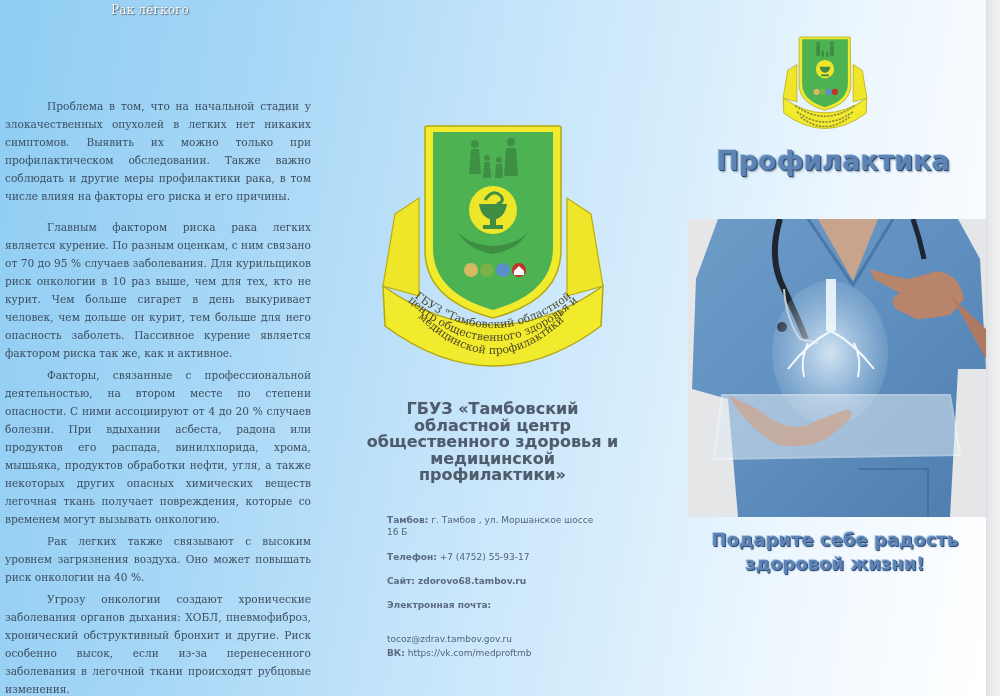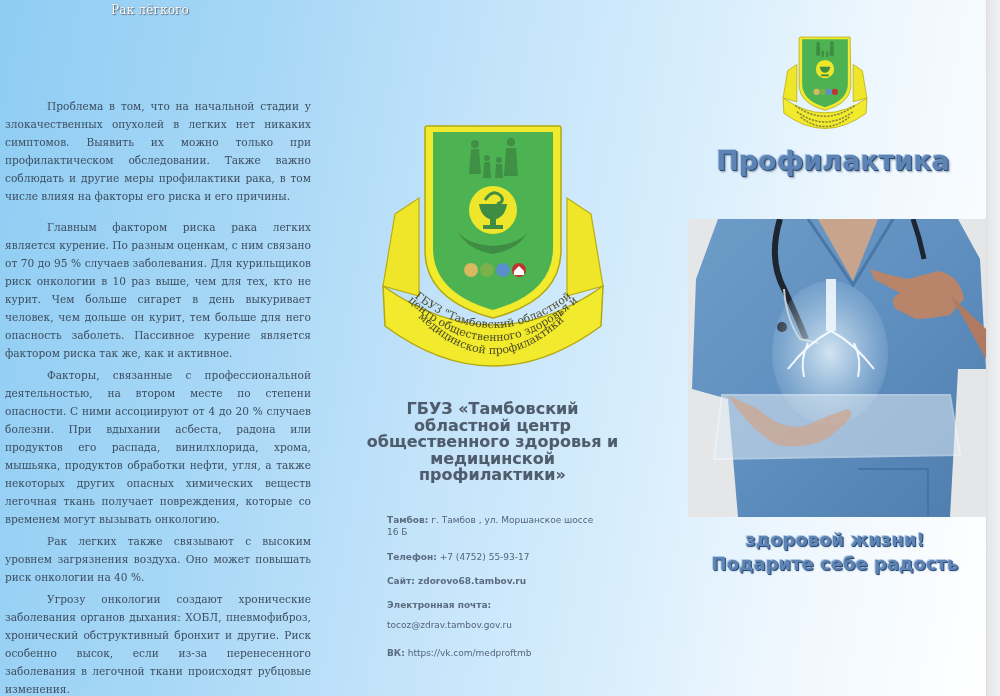--- a/index.html
+++ b/index.html
@@ -52,21 +52,21 @@
   .contacts {
     position: absolute; left: 22px; top: 514px; width: 220px;
     font-family: "DejaVu Sans", sans-serif; font-size: 9px; color: #55657a;
   }
   .contact-line { line-height: 12px; }
   .contact-label { font-weight: bold; color: #5c6c80; }
   .c-address { position: absolute; left: 0; top: 0; width: 220px; }
   .c-phone { position: absolute; left: 0; top: 37px; width: 220px; }
   .c-site { position: absolute; left: 0; top: 61px; width: 220px; }
   .c-email-label { position: absolute; left: 0; top: 85px; width: 220px; }
-  .c-email { position: absolute; left: 0; top: 105px; width: 220px; }
+  .c-email { position: absolute; left: 0; top: 119px; width: 220px; }
   .c-vk { position: absolute; left: 0; top: 133px; width: 220px; }
 
   
   .col-right { position: absolute; left: 686px; top: 0; width: 300px; height: 532px; }
   .small-logo { position: absolute; left: 92px; top: 34px; width: 94px; height: 96px; }
   .cover-title {
     position: absolute; left: 0; top: 144px; width: 294px;
     font-family: "DejaVu Sans", sans-serif; font-weight: bold;
     font-size: 27px; line-height: 34px; text-align: center;
     color: #5d84b4;
@@ -243,19 +243,19 @@
 
         <path d="M34,176 L262,176 L272,236 L26,240 Z" fill="#dfeaf3" opacity="0.55" stroke="#f5f9fc" stroke-width="2"></path>
 
         <path d="M40,176 Q60,210 90,226 Q130,232 150,210 Q170,196 160,190 Q140,196 120,206 Q96,214 70,190 Z" fill="#cfa58e" opacity="0.75"></path>
 
         <path d="M170,250 L240,250 L240,298" fill="none" stroke="#4773a2" stroke-width="2"></path>
       </svg>
     </div>
 
     <div class="slogan">
+      <div>Подарите себе радость</div>
       <div>здоровой жизни!</div>
-      <div>Подарите себе радость</div>
     </div>
   </section>
 </div>
 
 <div class="right-edge"></div>
 
 </body></html>

